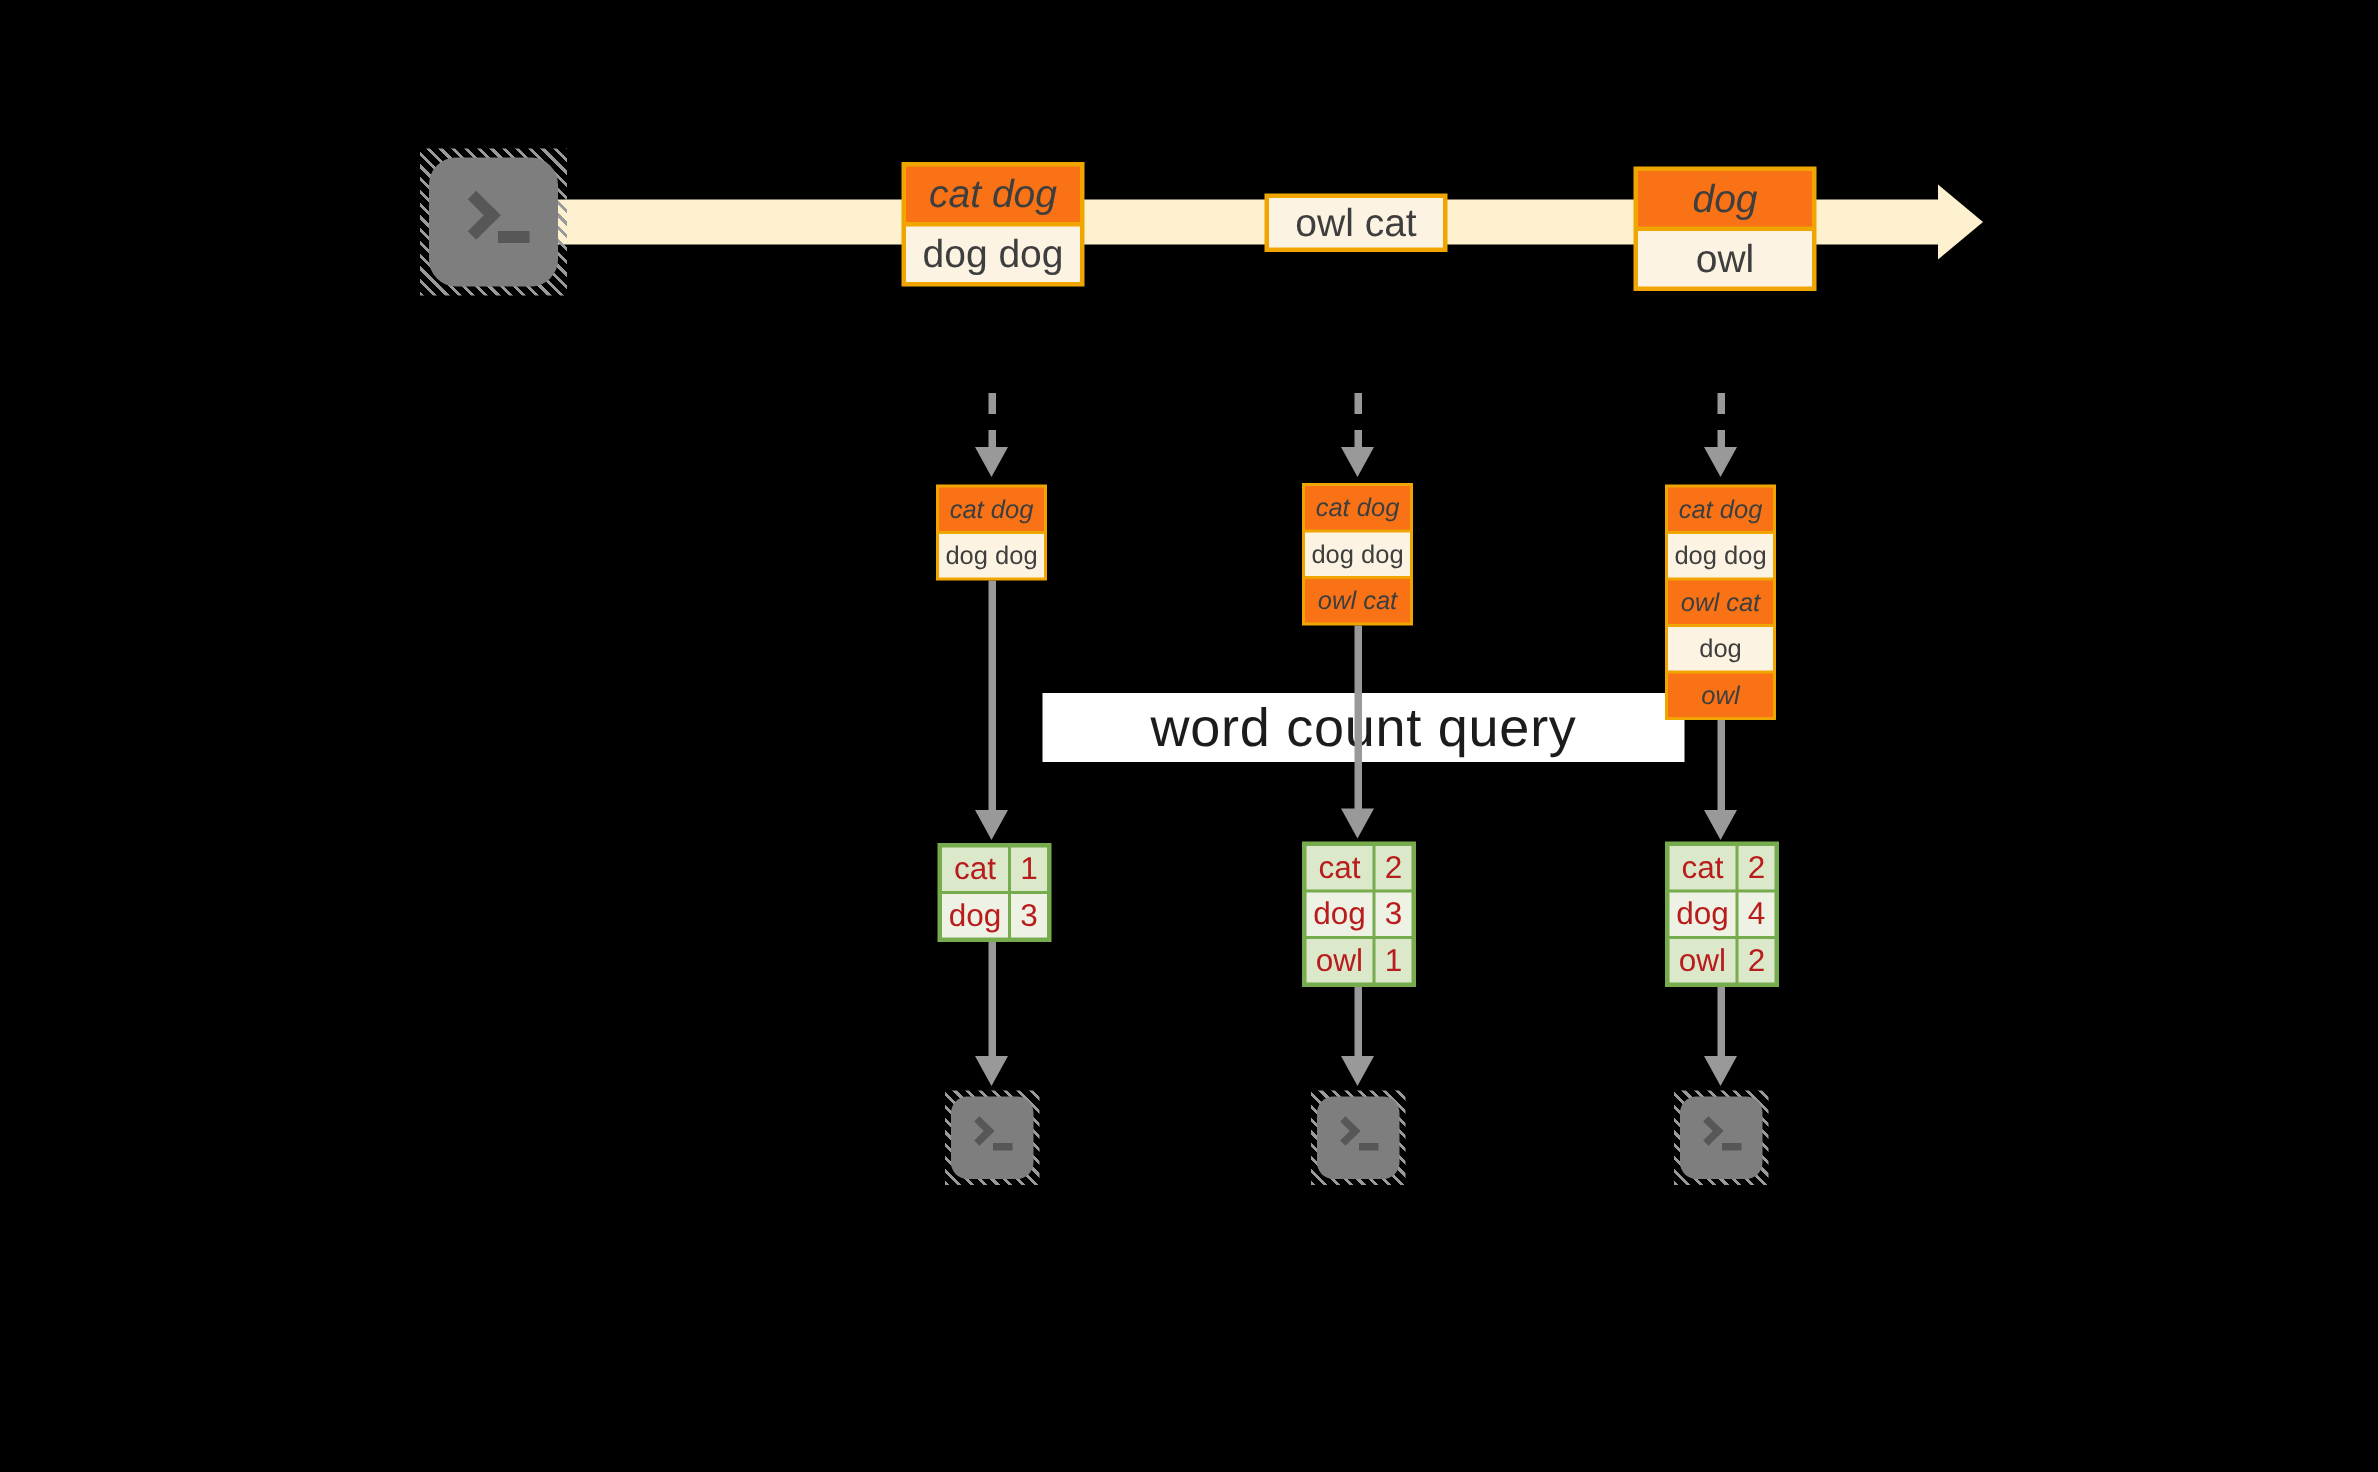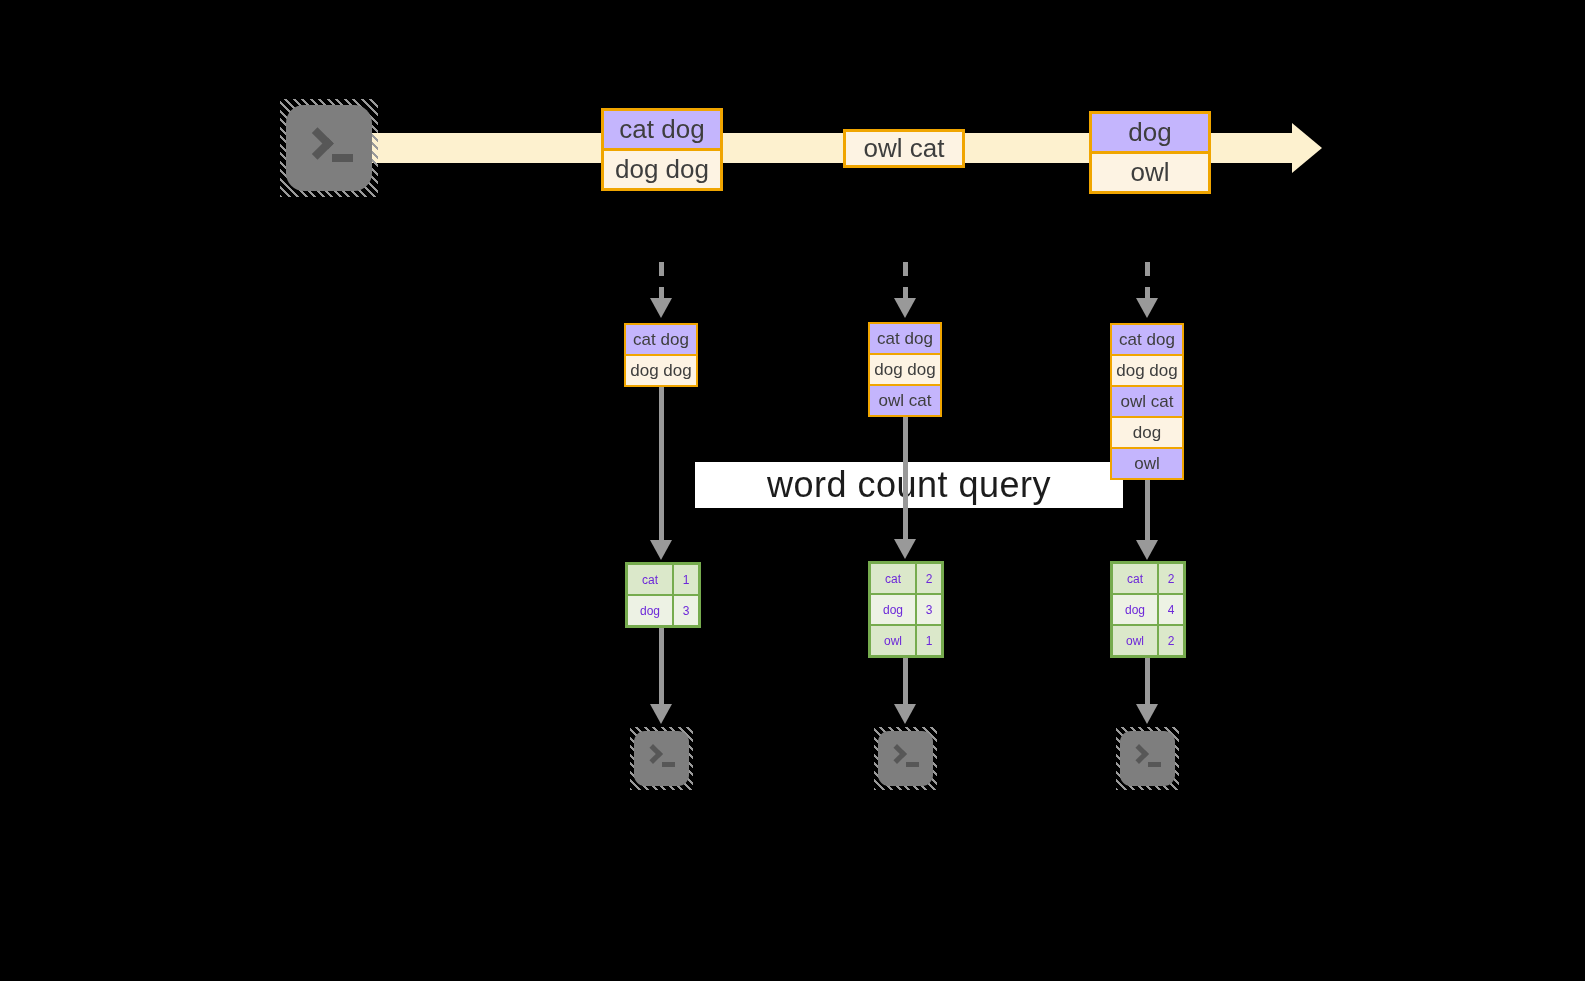--- a/index.html
+++ b/index.html
@@ -27,36 +27,36 @@
   .stream-head{position:absolute;left:1292px;top:123px;width:0;height:0;z-index:1;
     border-top:25px solid transparent;border-bottom:25px solid transparent;border-left:30px solid #fdf1cf;}
   
   .obox{position:absolute;background:#f0a500;display:flex;flex-direction:column;z-index:3;}
   .ebox{padding:3px;gap:3px;width:116px;}
   .ebox .row{height:37px;font-size:26px;}
   .ebox.single .row{height:33px;}
   .bbox{padding:2px;gap:2px;width:70px;}
   .bbox .row{height:29px;font-size:17px;}
   .row{display:flex;align-items:center;justify-content:center;color:#3e3e3e;}
-  .fill-a{background:#c4b5fd;}
+  .fill-a{background:#f97316;font-style:italic;}
   .fill-b{background:#fdf3e3;}
   
   .vline{position:absolute;width:5px;background:#999;z-index:2;}
   .vdash{position:absolute;width:5px;z-index:2;
     background:repeating-linear-gradient(to bottom,#999 0 14px,transparent 14px 25px);}
   .arrow-down{position:absolute;width:0;height:0;z-index:2;
     border-left:11px solid transparent;border-right:11px solid transparent;border-top:20px solid #999;}
   
   .banner{position:absolute;left:695px;top:462px;width:428px;height:46px;background:#fff;z-index:1;
     display:flex;align-items:center;justify-content:center;
     font-size:36px;font-weight:300;color:#1c1c1c;letter-spacing:.5px;}
   
   .gtable{position:absolute;background:#76ab4e;padding:3px;display:grid;z-index:3;
     grid-template-columns:44px 24px;gap:2px;grid-auto-rows:29px;}
-  .gcell{display:flex;align-items:center;justify-content:center;font-size:12px;color:#6d28d9;}
+  .gcell{display:flex;align-items:center;justify-content:center;font-size:21px;color:#b91c1c;}
   .cell-a{background:#dbe8ca;}
   .cell-b{background:#edf2e4;}
 </style>
 </head>
 <body>
 
 <div class="canvas">
 
   <div class="terminal lg" style="left:280px;top:99px;">
     <div class="hatch"></div>

